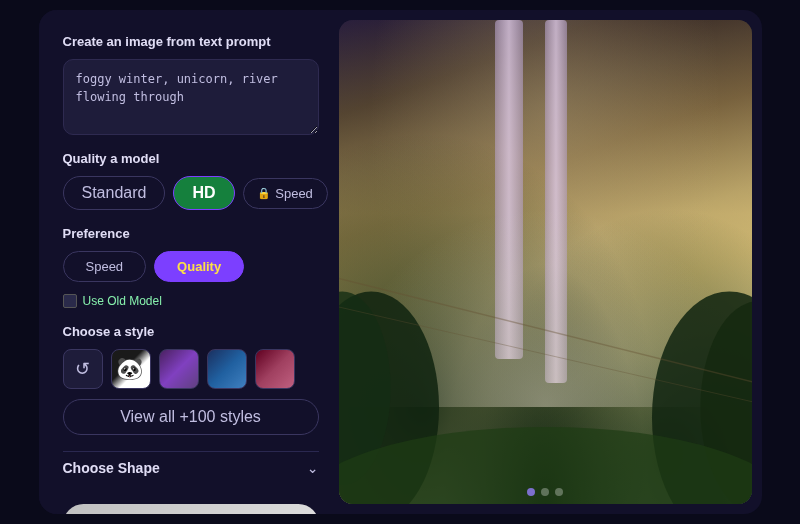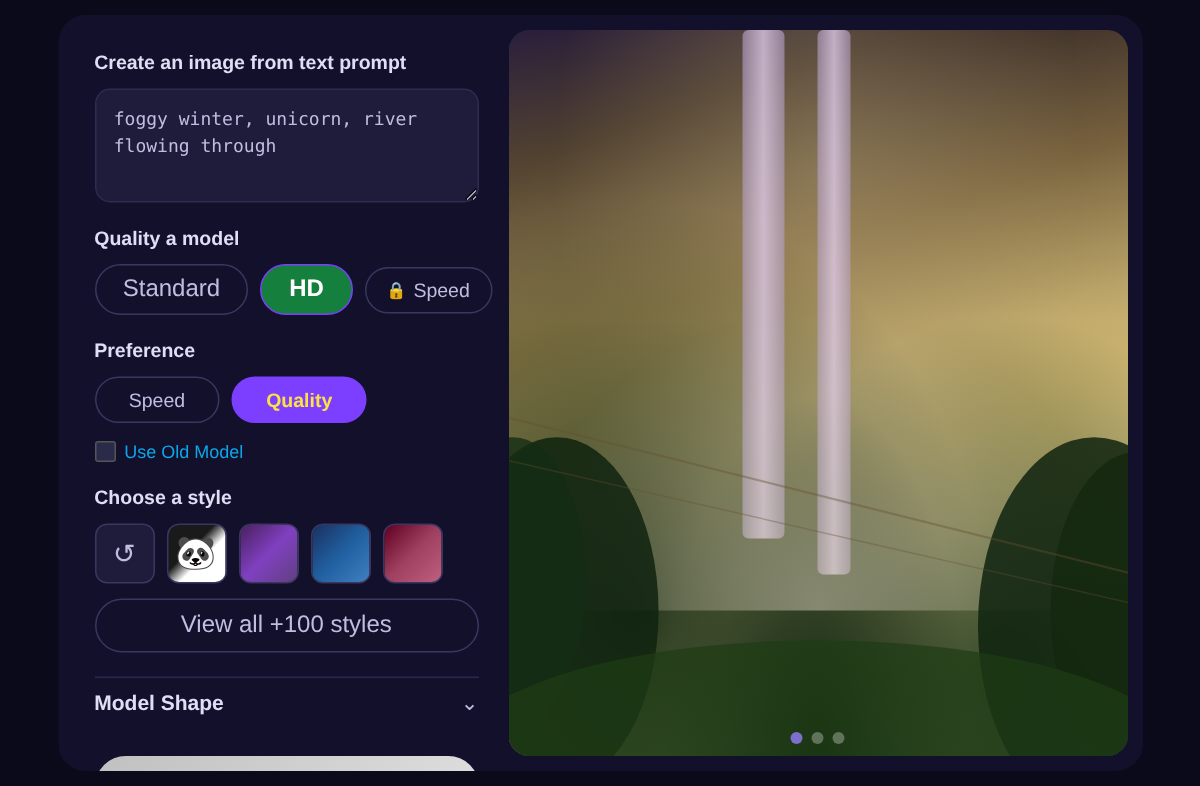--- a/index.html
+++ b/index.html
@@ -183,21 +183,21 @@
     .old-model-cb {
       width: 14px;
       height: 14px;
       border: 1px solid #555;
       background: #2a2a4a;
       display: inline-block;
       border-radius: 2px;
       cursor: pointer;
     }
     .old-model-label {
-      color: #0ea5e9;
+      color: #86efac;
       font-size: 12px;
       text-align: right;
     }
     .style-thumbnails {
       display: flex;
       gap: 8px;
       align-items: center;
       flex-wrap: wrap;
     }
     .style-reset-btn {
@@ -328,21 +328,21 @@
           <span style="font-size:22px;">🐼</span>
         </div>
         <div class="style-thumb thumb-fantasy"></div>
         <div class="style-thumb thumb-portrait"></div>
         <div class="style-thumb thumb-anime"></div>
       </div>
       <button class="view-all-btn">View all +100 styles</button>
     </div>
 
     <div class="choose-shape-row">
-      <span class="choose-shape-label">Model Shape</span>
+      <span class="choose-shape-label">Choose Shape</span>
       <span class="chevron-icon">⌄</span>
     </div>
 
     <button class="generate-btn">Generate</button>
   </div>
 
   <div class="right-panel">
     <div class="generated-image">
       <div class="img-overlay"></div>
       <div class="pillar pillar1"></div>

